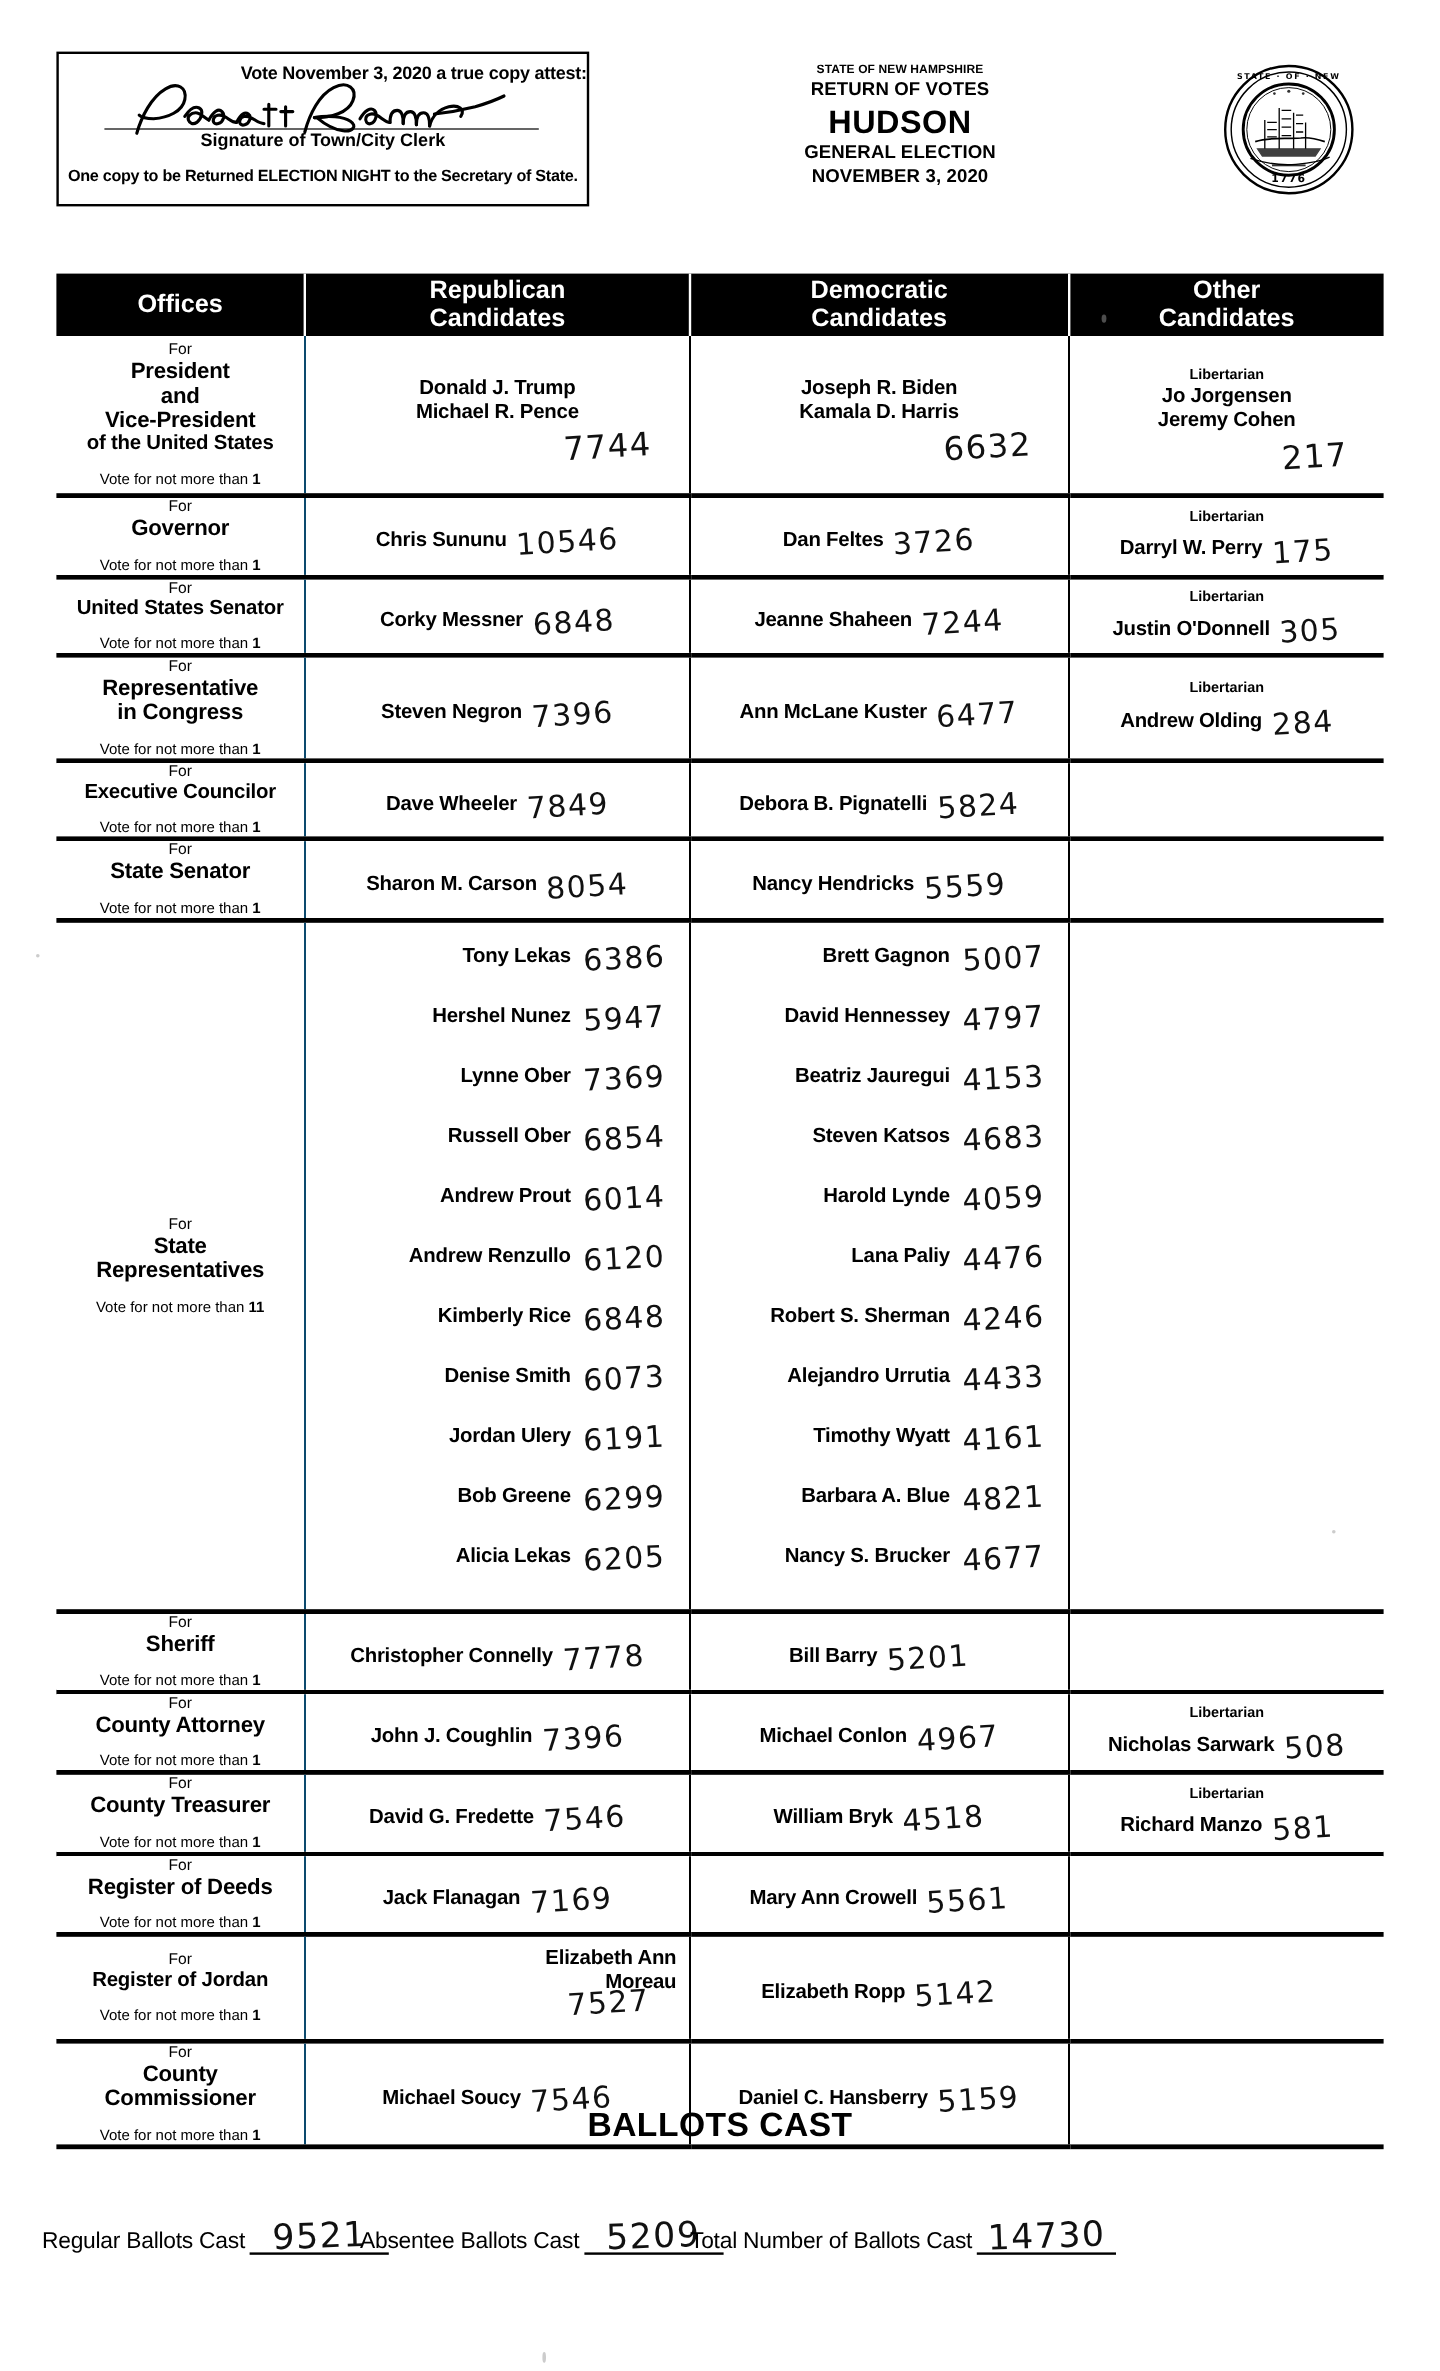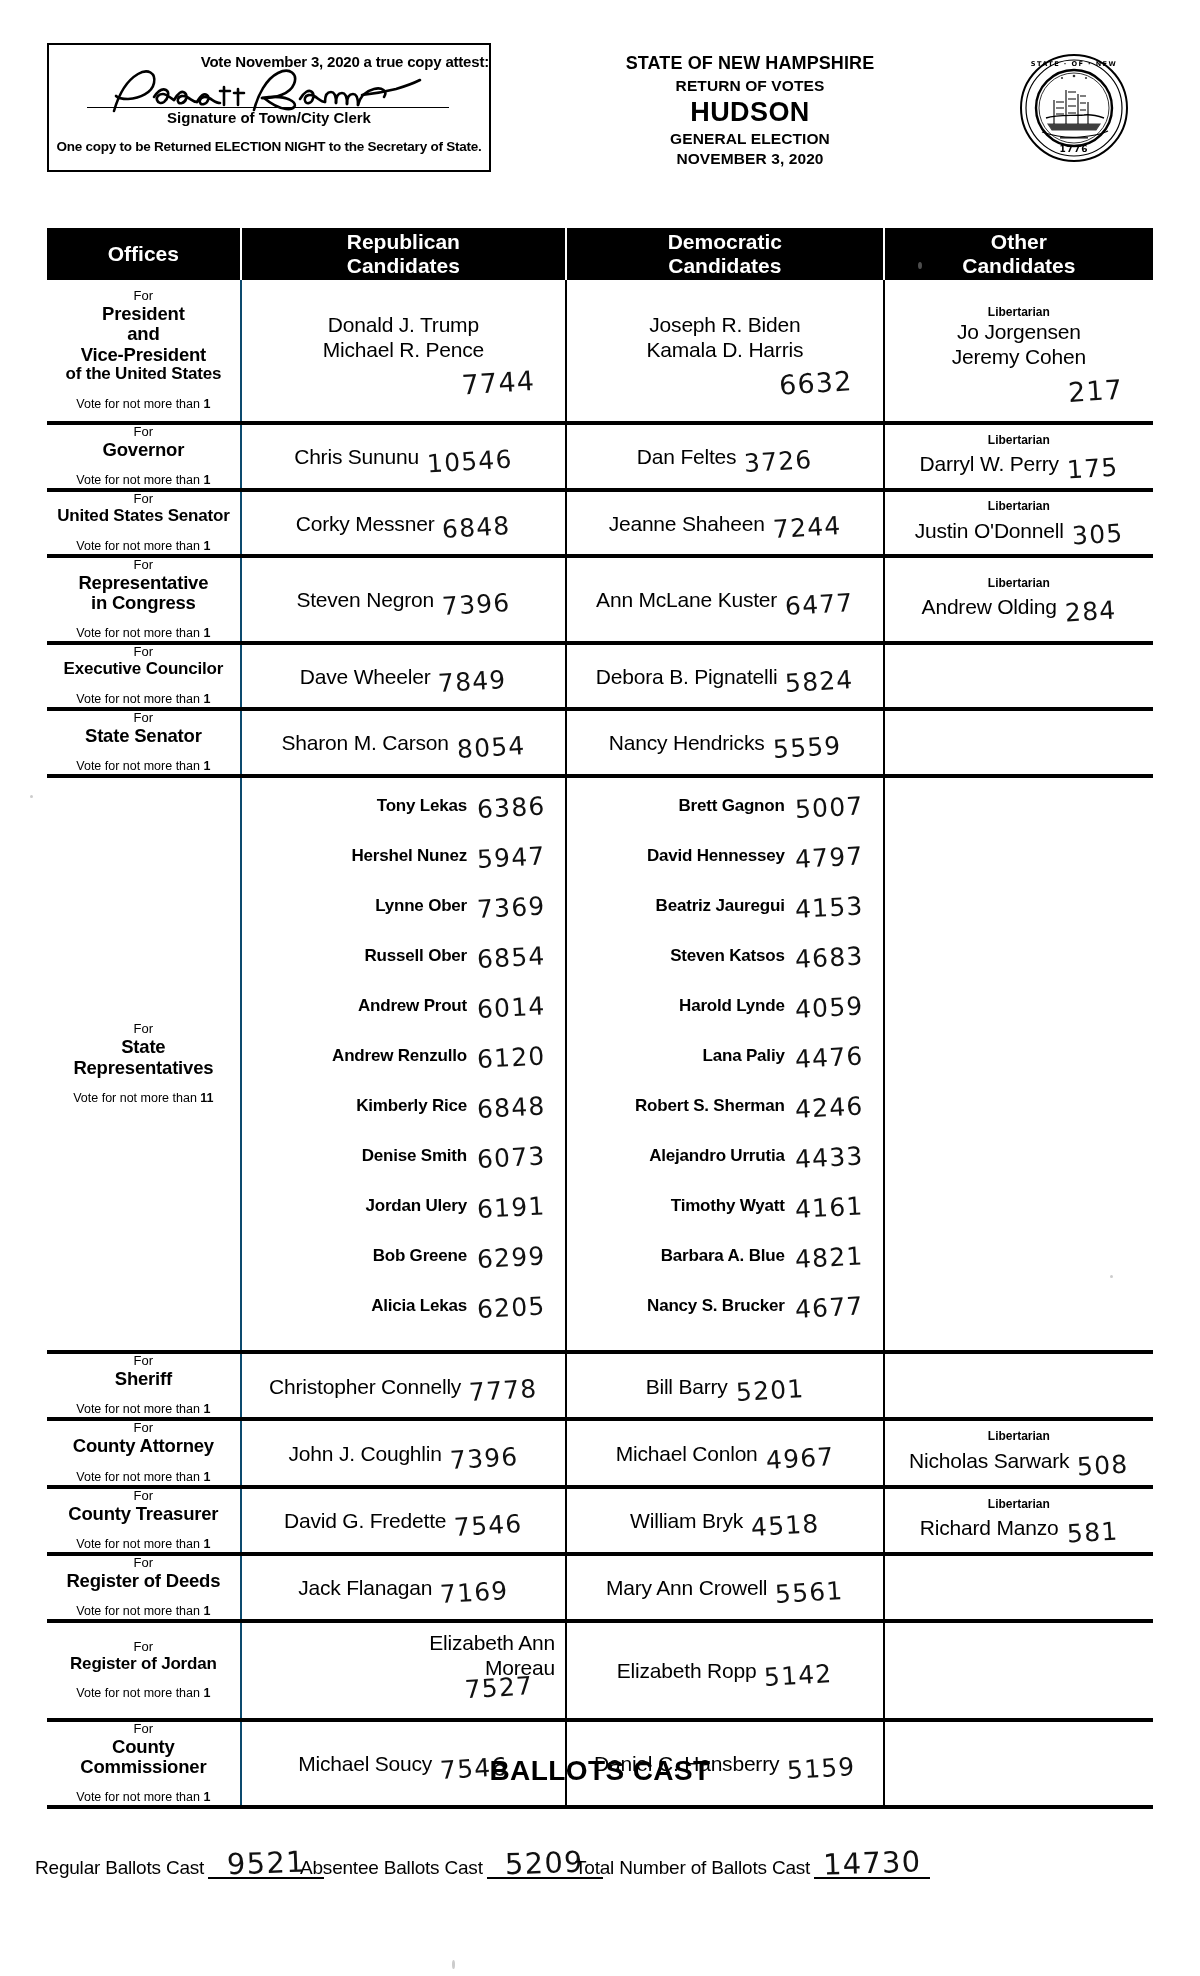--- a/index.html
+++ b/index.html
@@ -30,21 +30,21 @@
   .attest-line2{
     position:absolute;left:0;top:64px;width:440px;text-align:center;
     font-size:15px;font-weight:bold;
   }
   .attest-line3{
     position:absolute;left:0;top:94px;width:440px;text-align:center;
     font-size:13.5px;font-weight:bold;letter-spacing:-0.25px;
   }
 
   .title-block{position:absolute;left:600px;top:52px;width:300px;text-align:center;}
-  .t-small{font-size:18px;font-weight:bold;line-height:1.33;letter-spacing:0.1px;}
+  .t-small{font-size:10px;font-weight:bold;line-height:1.33;letter-spacing:0.1px;}
   .t-town{font-size:27px;font-weight:bold;line-height:1.12;letter-spacing:0.4px;margin:1px 0 1px;}
   .t-mid{font-size:15.5px;font-weight:bold;line-height:1.32;letter-spacing:0.1px;}
 
   .seal{position:absolute;left:1018px;top:52px;width:112px;height:112px;}
 
   
   .tbl{position:absolute;left:47px;top:228px;width:1106px;border-collapse:collapse;}
   .tbl td,.tbl th{padding:0;vertical-align:middle;}
 
   .hdr td{
@@ -65,21 +65,21 @@
   .c-office{width:172px;text-align:center;padding:6px 4px 7px;}
   .c-cand{width:218px;}
 
   .for{font-size:13px;font-weight:normal;line-height:1.15;}
   .onm{font-size:18.5px;font-weight:bold;line-height:1.1;letter-spacing:-0.2px;}
   .onm.sm{font-size:17px;}
   .vfn{font-size:12.5px;font-weight:normal;line-height:1.2;margin-top:13px;}
   .vfn b{font-weight:bold;}
 
   .cand-cell{padding:8px 10px 10px;text-align:center;}
-  .cname{font-size:21px;font-weight:normal;line-height:1.18;letter-spacing:-0.2px;}
+  .cname{font-size:17px;font-weight:bold;line-height:1.18;letter-spacing:-0.2px;}
   .party{font-size:12px;font-weight:bold;line-height:1.1;margin-bottom:1px;}
 
   
   .hw{
     font-family:"DejaVu Sans",sans-serif;
     font-weight:400;font-size:27px;color:#111;
     letter-spacing:1.2px;
     display:inline-block;
     transform:rotate(-3.5deg);
   }

